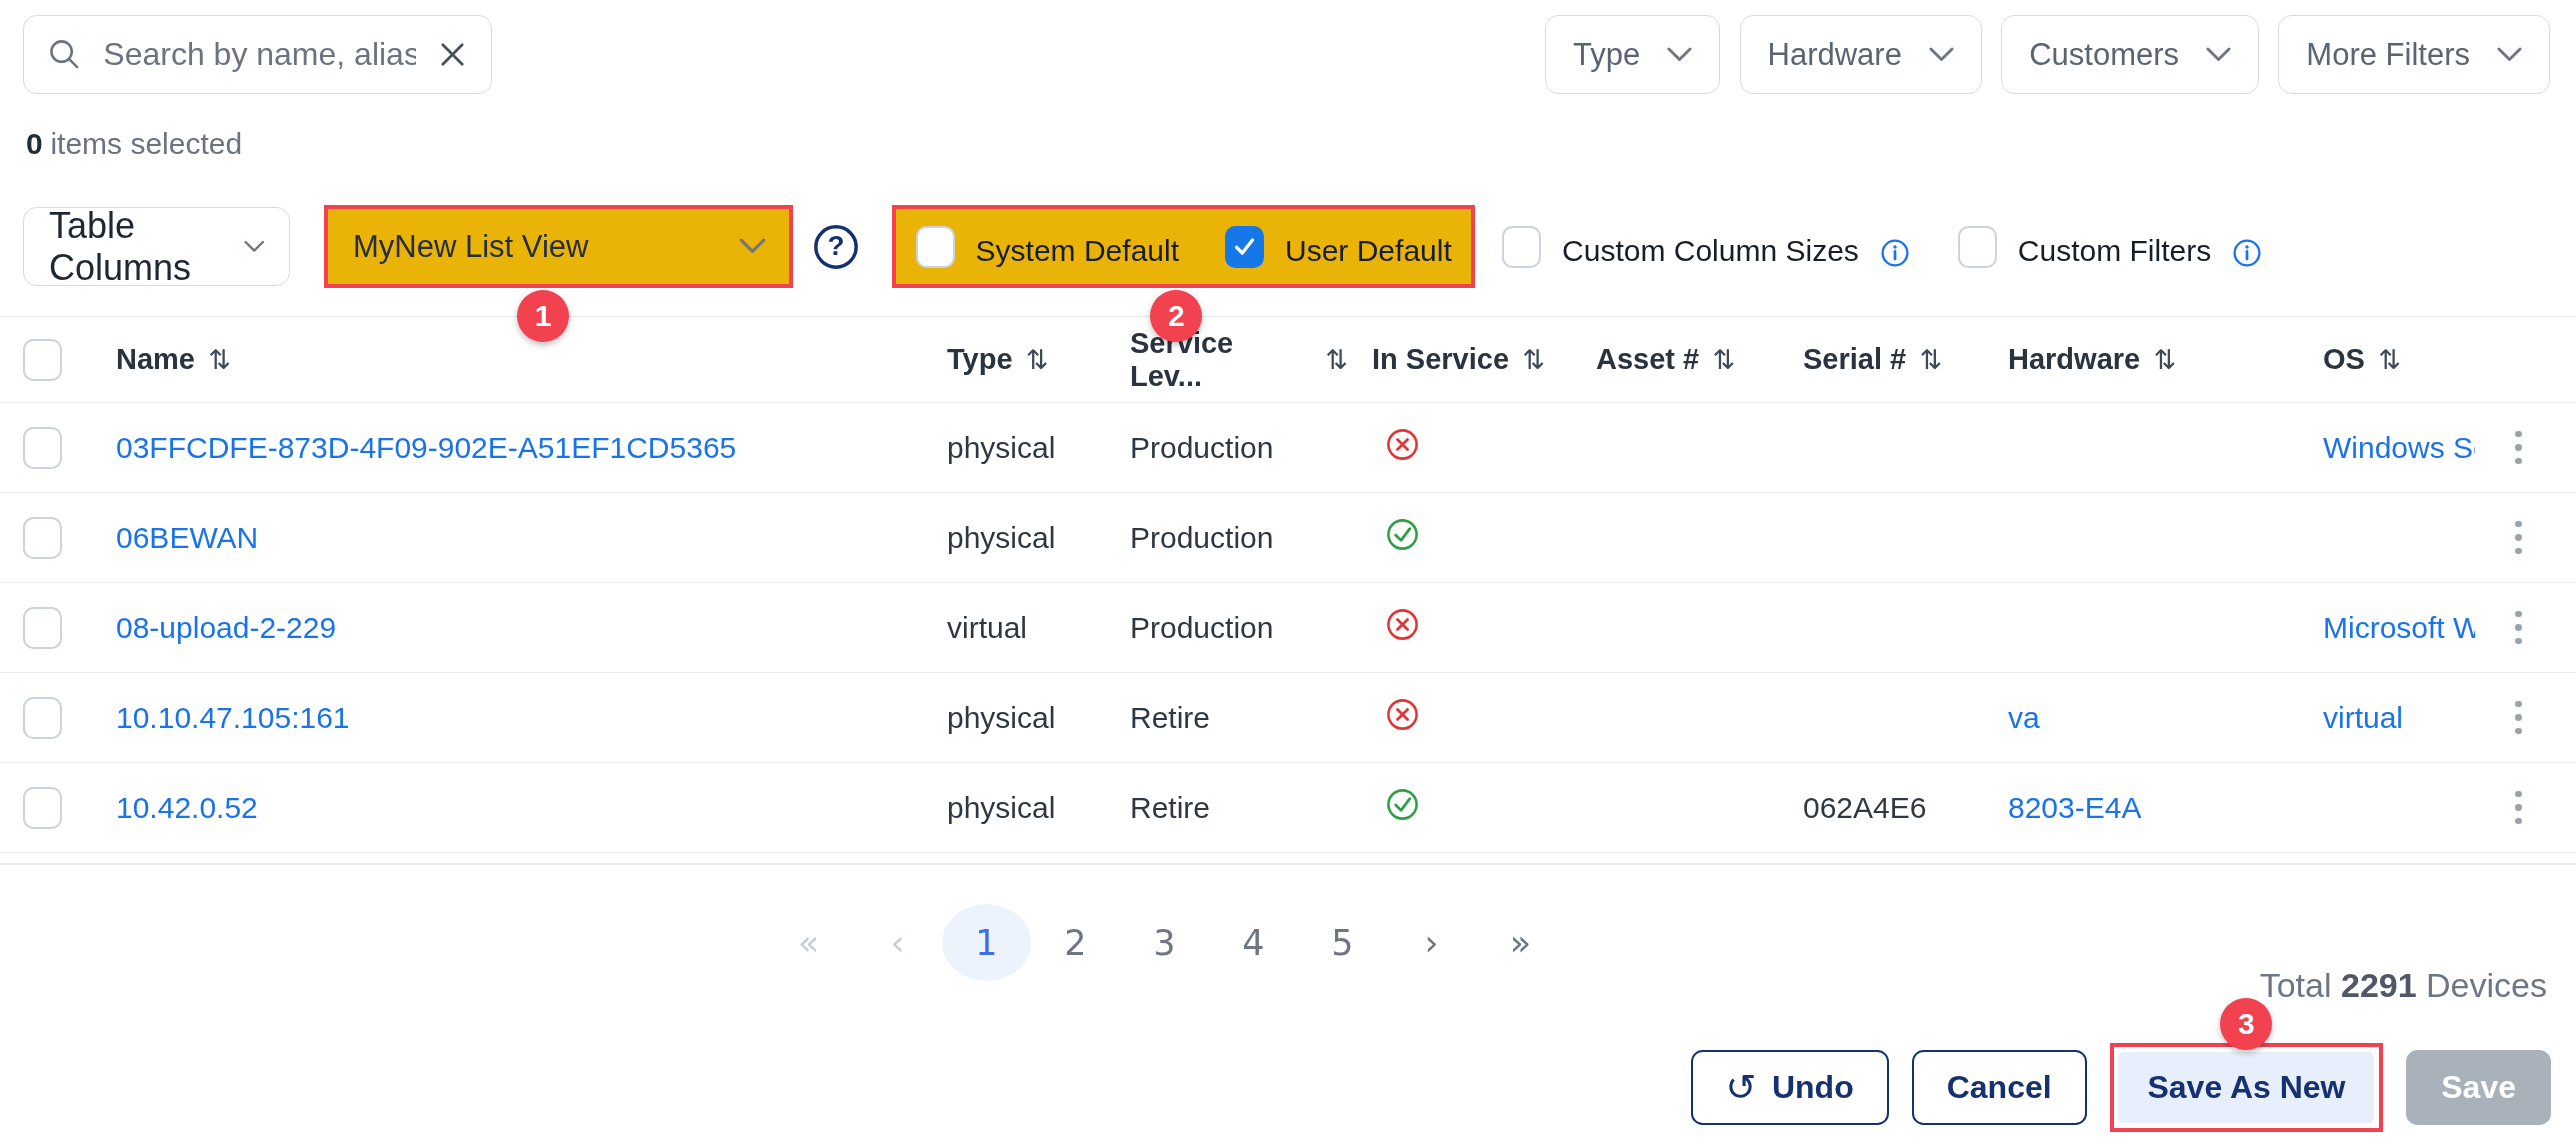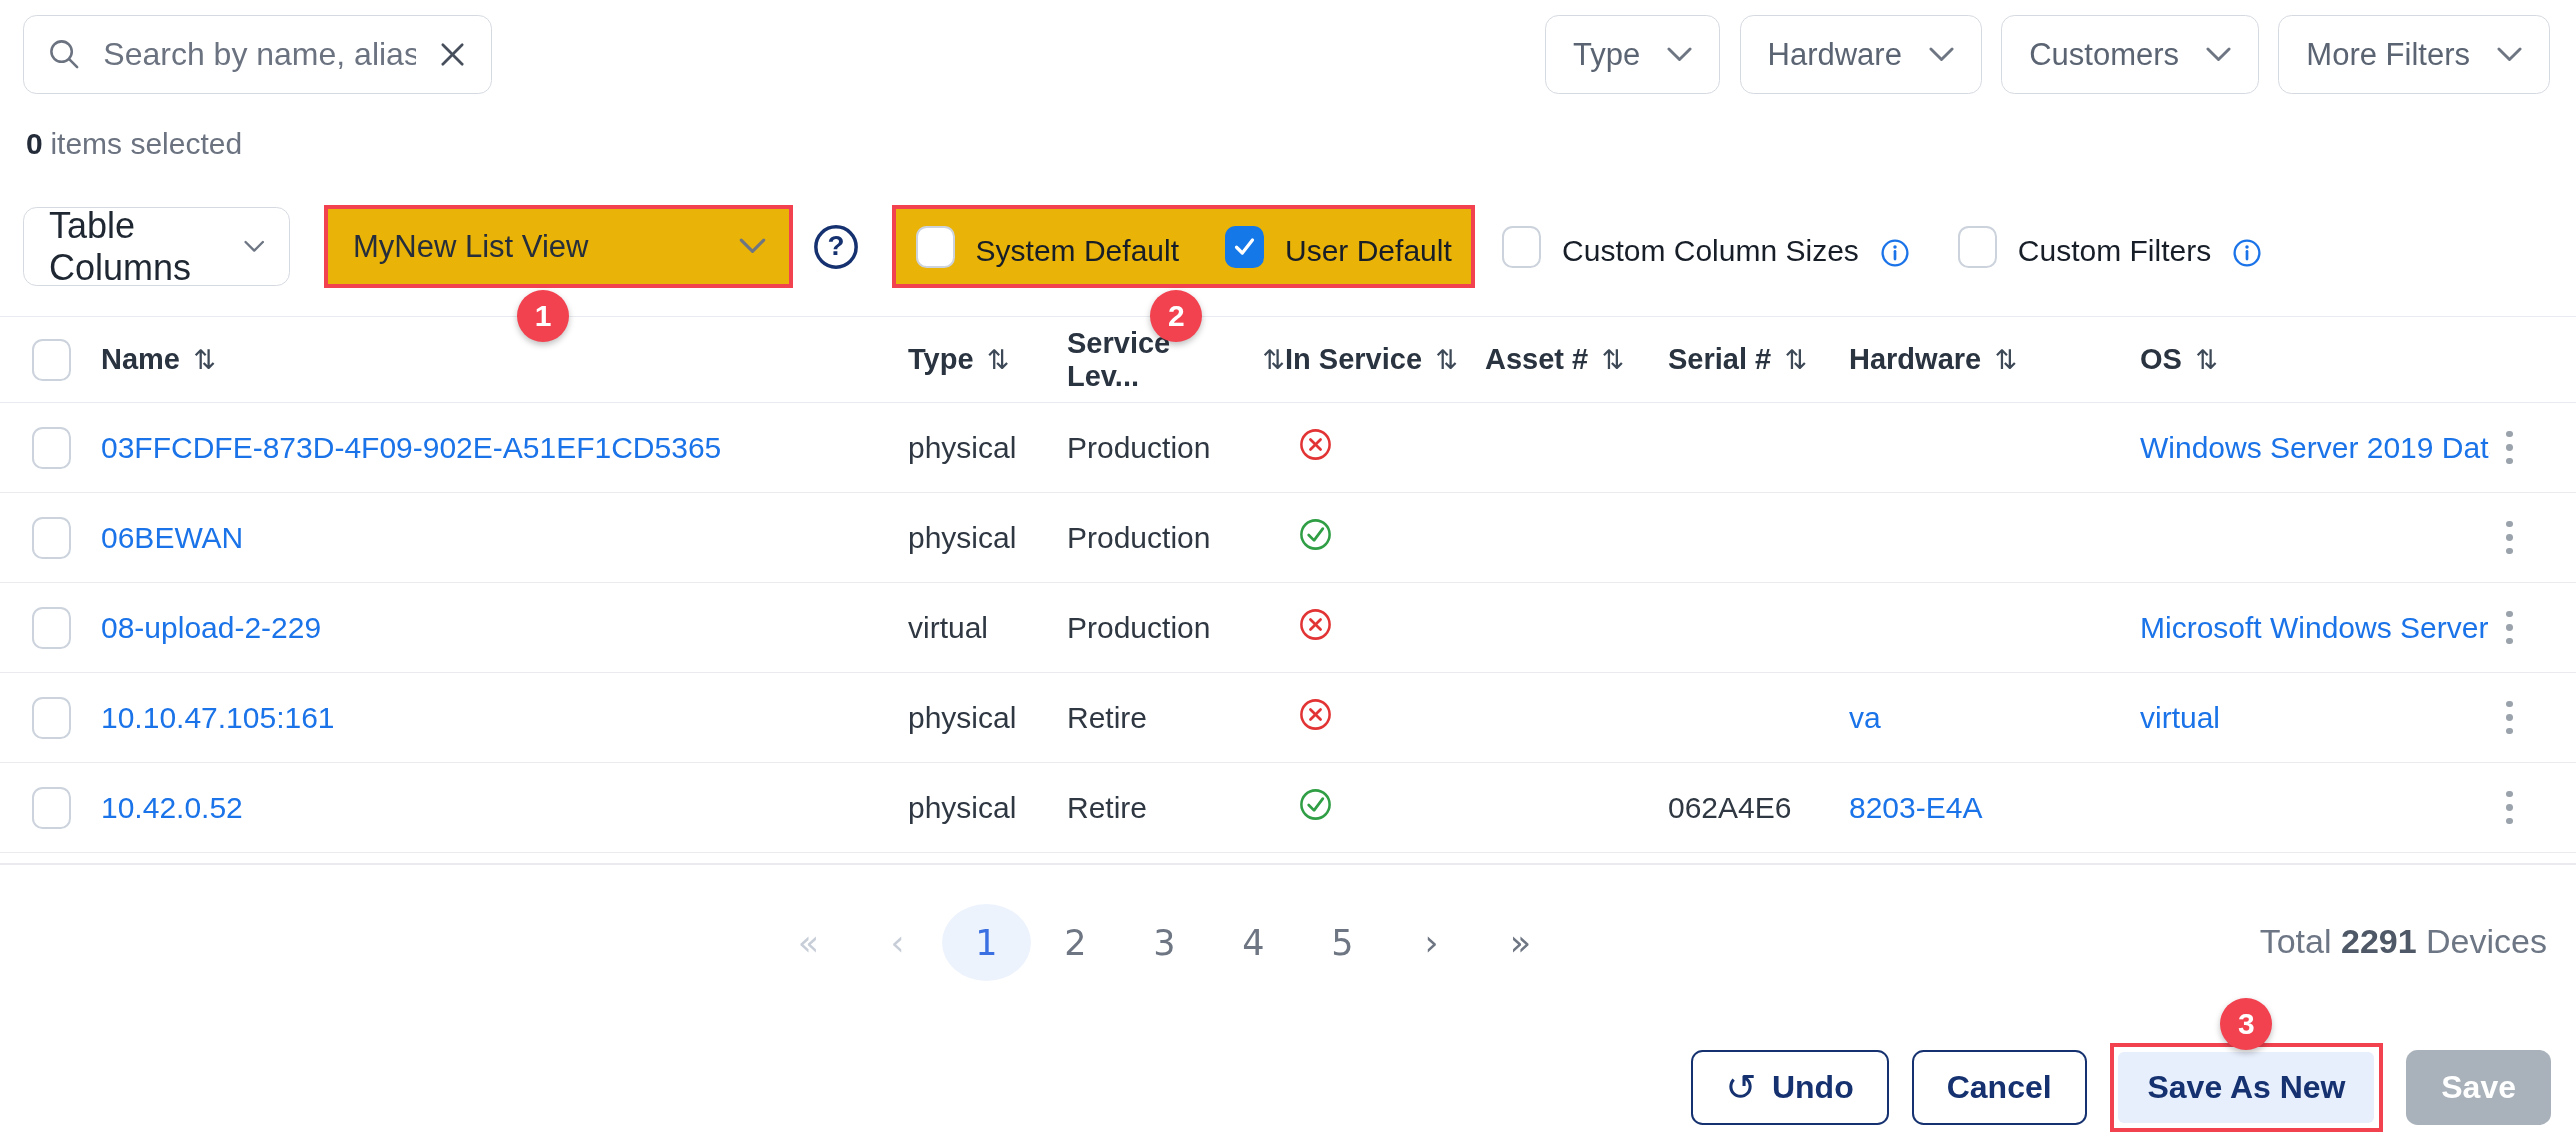--- a/index.html
+++ b/index.html
@@ -43,41 +43,41 @@
   .cbox.checked{border:none;background:#1478e8;}
 
   .badge{position:absolute;width:52px;height:52px;border-radius:50%;background:#f2414f;
     color:#fff;font-weight:bold;font-size:30px;display:flex;align-items:center;
     justify-content:center;box-shadow:0 2.9px 6.8px rgba(0,0,0,.25);z-index:6;}
 
   
   .table{position:absolute;left:0;right:0;top:316px;}
   .trow{display:grid;
     grid-template-columns:69px 807px 159px 218px 200px 183px 181px 291px minmax(0,1fr) 54px;
-    align-items:center;padding:0 32px;box-sizing:border-box;}
+    align-items:center;padding:0 23px;box-sizing:border-box;gap:24px;}
   .thead{height:87px;border-top:1.9px solid #e8ebef;border-bottom:1.9px solid #e8ebef;}
   .th{display:flex;align-items:center;gap:13.5px;font-weight:bold;font-size:29px;color:#2a3340;cursor:pointer;}
   .sort{font-family:"DejaVu Sans","Liberation Sans",sans-serif;font-weight:normal;
     font-size:27px;color:#3e4957;}
   .tbody .trow{height:90px;border-bottom:1.9px solid #e9ebef;background:#fff;}
   .cell{font-size:30px;color:#2f3842;white-space:nowrap;overflow:hidden;}
   a.link{color:#1a73e8;text-decoration:none;font-size:30px;white-space:nowrap;cursor:pointer;}
   .kebab{display:flex;flex-direction:column;gap:6.8px;align-items:center;justify-content:center;
     width:39px;height:54px;cursor:pointer;}
   .kebab i{width:6.8px;height:6.8px;border-radius:50%;background:#9aa2ac;}
   .table-endline{height:1.9px;background:#e9ebef;margin-top:9.7px;}
 
   
   .pagination{position:absolute;left:764px;top:904px;display:flex;align-items:center;}
   .page-item{width:89px;height:77px;display:flex;align-items:center;justify-content:center;
     font-size:35px;color:#6e7683;cursor:pointer;border-radius:50%;
     font-family:"DejaVu Sans","Liberation Sans",sans-serif;}
   .page-item.muted{color:#c8ced8;}
   .page-item.active{background:#edf3fd;color:#3a70e2;}
-  .total{position:absolute;right:29px;top:922px;font-size:34px;color:#6d7684;white-space:nowrap;}
+  .total{position:absolute;right:29px;top:966px;font-size:34px;color:#6d7684;white-space:nowrap;}
   .total b{color:#4e5866;}
 
   
   .actions{position:absolute;right:25px;top:1041px;display:flex;align-items:center;gap:23px;height:93px;}
   .btn-outline{height:75px;border:2.9px solid #15316f;border-radius:11.6px;background:#fff;
     color:#15316f;font-weight:bold;font-size:32px;display:flex;align-items:center;gap:15.4px;
     padding:0 33px;box-sizing:border-box;cursor:pointer;font-family:"Liberation Sans",sans-serif;}
   .undo-glyph{font-family:"DejaVu Sans","Liberation Sans",sans-serif;font-size:37px;font-weight:normal;}
   .sanwrap{border:4.8px solid #f2414f;padding:4.8px;position:relative;background:#fff;}
   .btn-savenew{height:71px;border:none;border-radius:5.8px;background:#e7eefc;color:#15316f;

